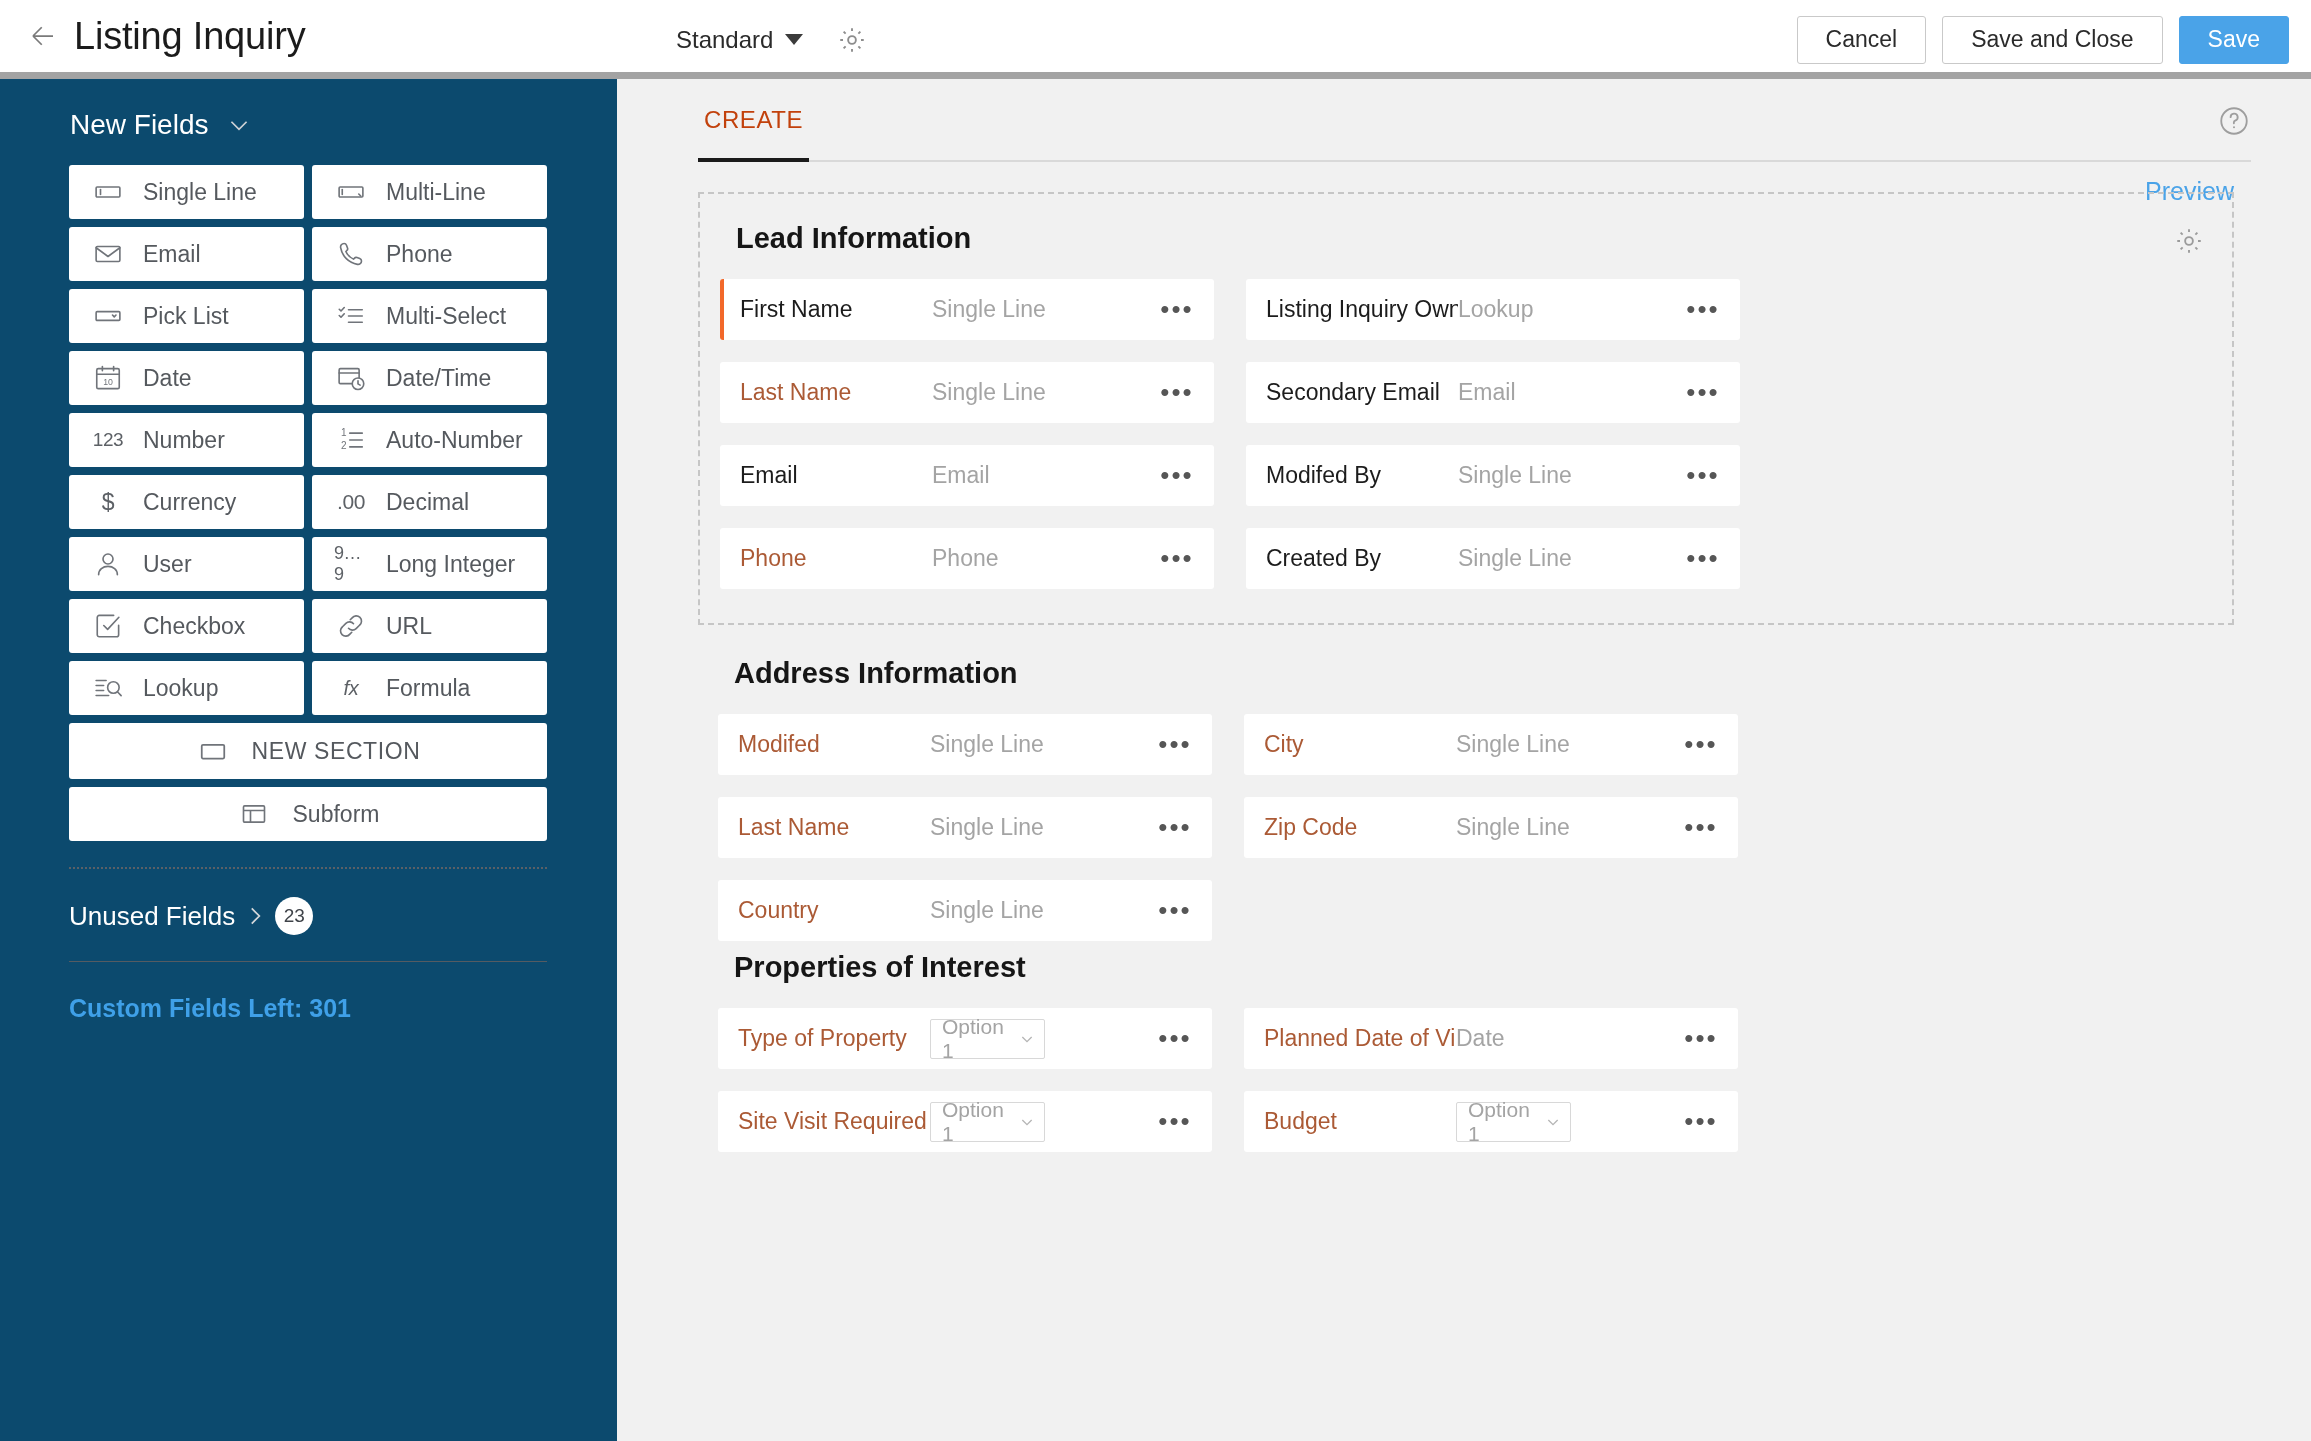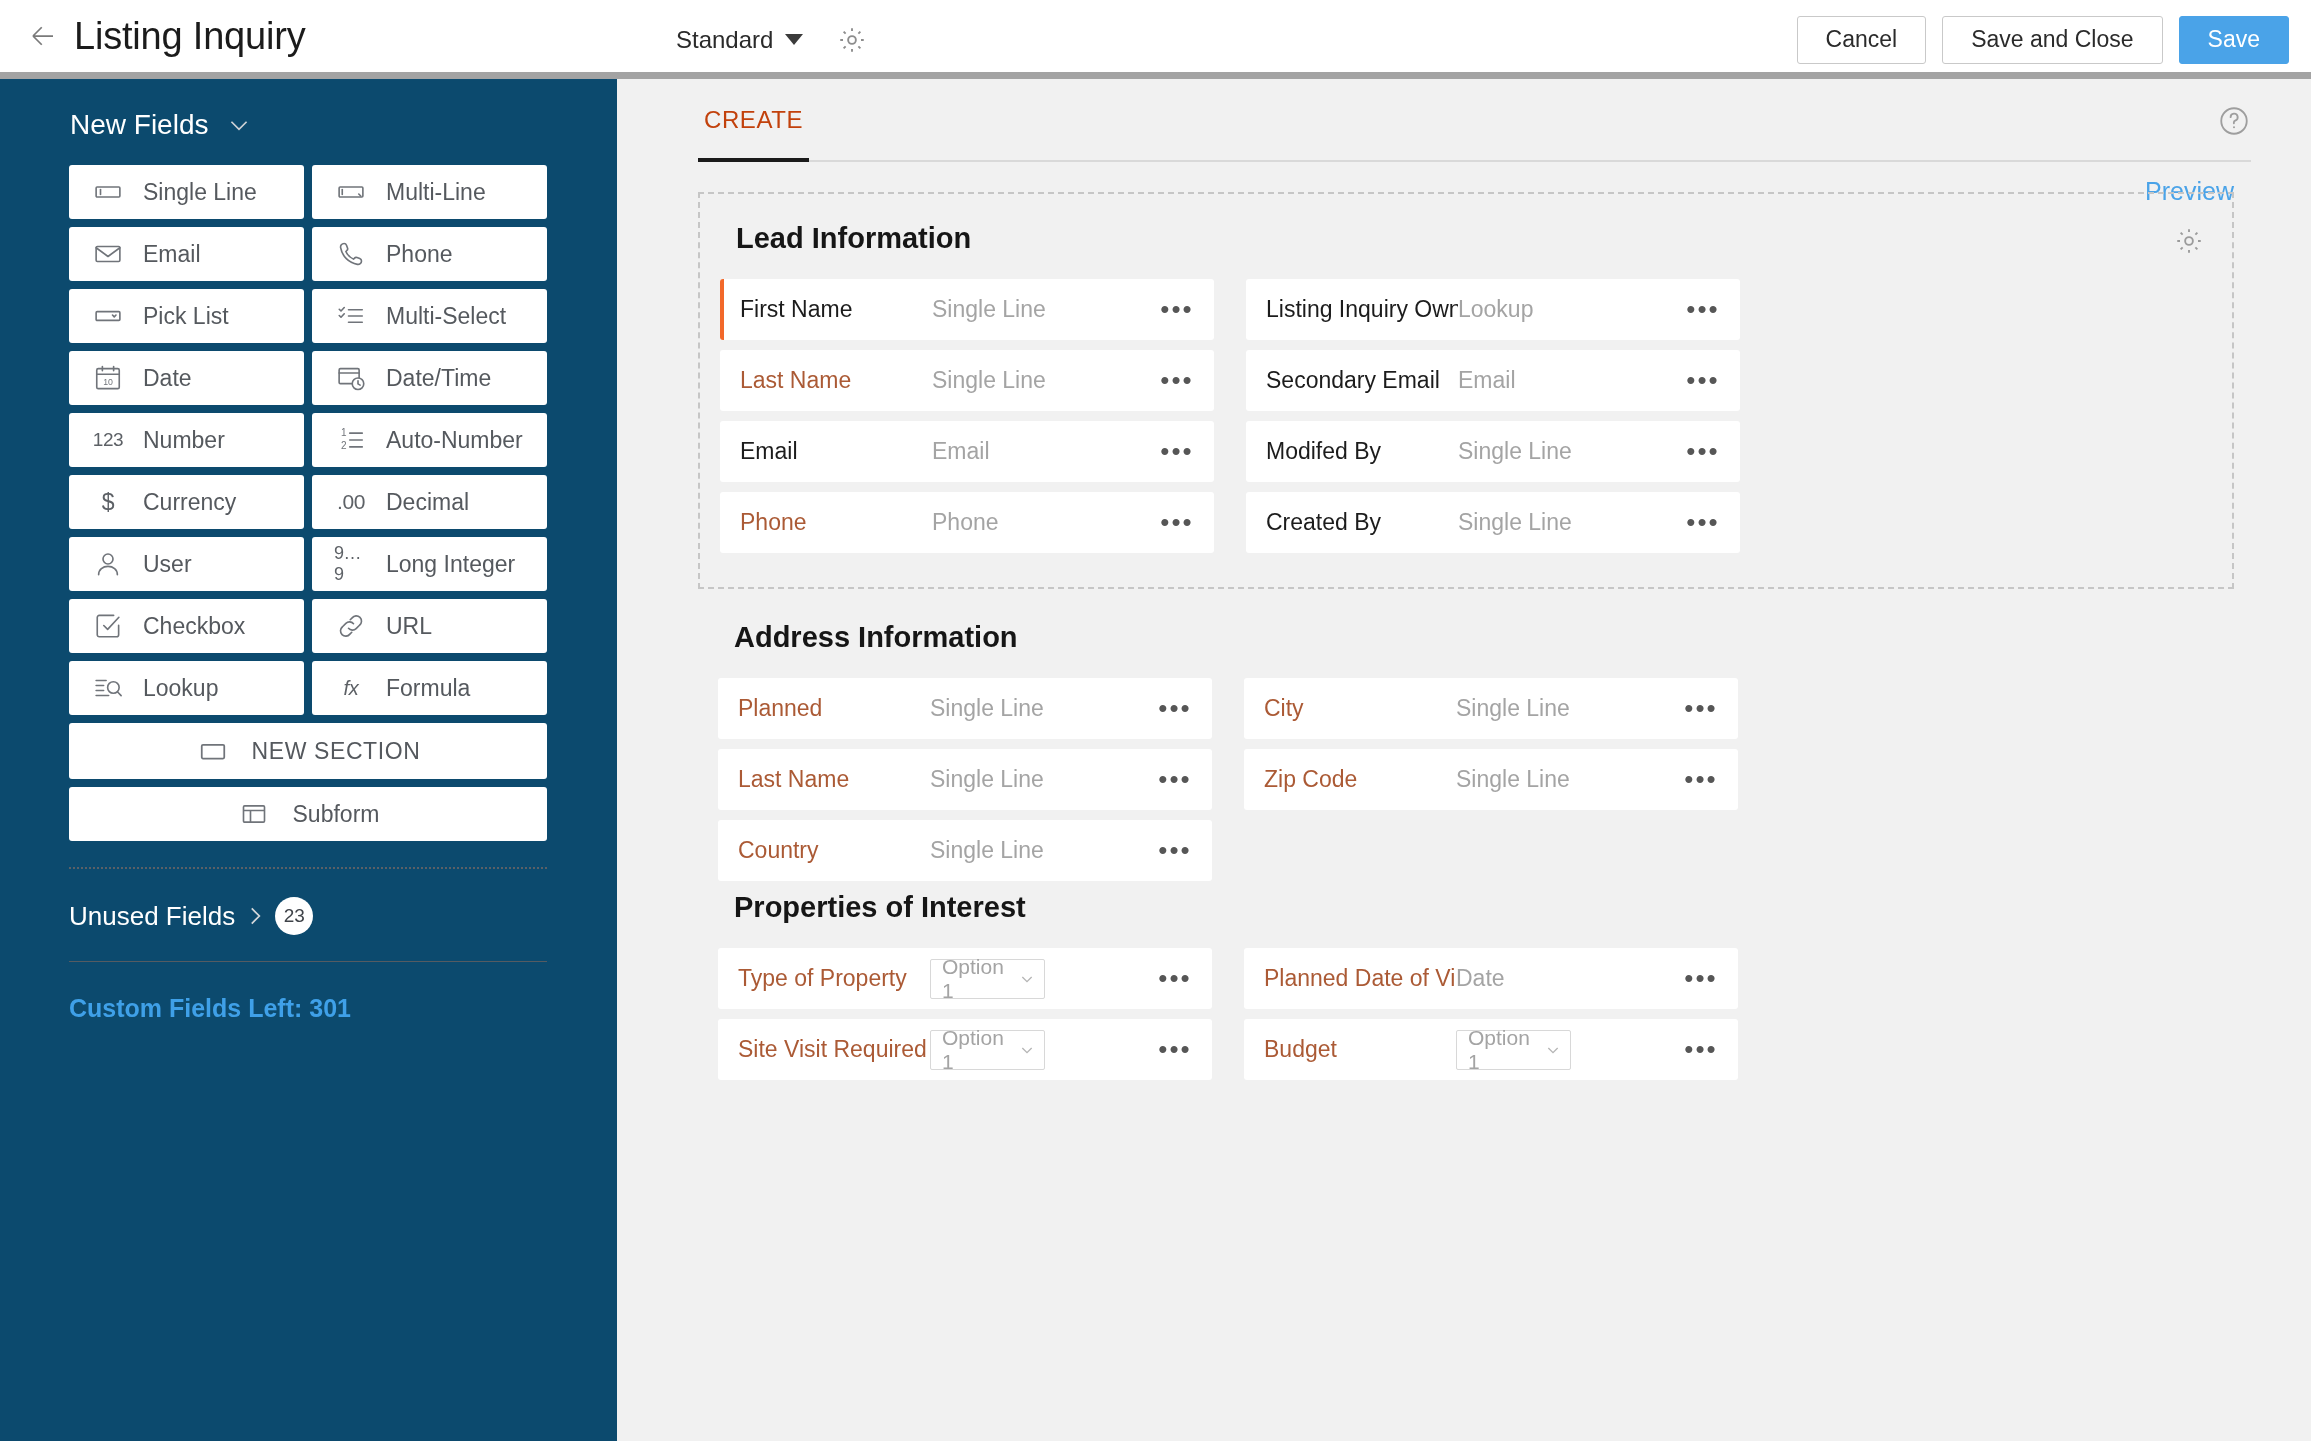--- a/index.html
+++ b/index.html
@@ -169,21 +169,21 @@
 
   .sec-title {
     font-size: 29px; font-weight: 700; color: #161616;
     margin: 10px 0 24px 16px;
   }
   .sec-gear {
     position: absolute; right: 28px; top: 32px; cursor: pointer;
     color: #9b9b9b; display:flex;
   }
 
-  .rows { display: flex; flex-wrap: wrap; gap: 10px 32px; }
+  .rows { display: flex; flex-wrap: wrap; gap: 22px 32px; }
   .row {
     width: 494px; height: 61px; background: #ffffff;
     border-radius: 3px;
     display: flex; align-items: center;
     position: relative; cursor: pointer;
   }
   .row.sel::before {
     content: ""; position: absolute; left: 0; top: 0;
     width: 4px; height: 100%; background: #f2682a; border-radius: 3px 0 0 3px;
   }
@@ -505,21 +505,21 @@
             <div class="row-label dark">Created By</div>
             <div class="row-type">Single Line</div>
             <div class="row-dots">•••</div>
           </div>
         </div>
       </div>
       <div class="section plain">
         <div class="sec-title">Address Information</div>
         <div class="rows">
           <div class="row">
-            <div class="row-label orange">Planned</div>
+            <div class="row-label orange">Modifed</div>
             <div class="row-type">Single Line</div>
             <div class="row-dots">•••</div>
           </div>
           <div class="row">
             <div class="row-label orange">City</div>
             <div class="row-type">Single Line</div>
             <div class="row-dots">•••</div>
           </div>
           <div class="row">
             <div class="row-label orange">Last Name</div>

